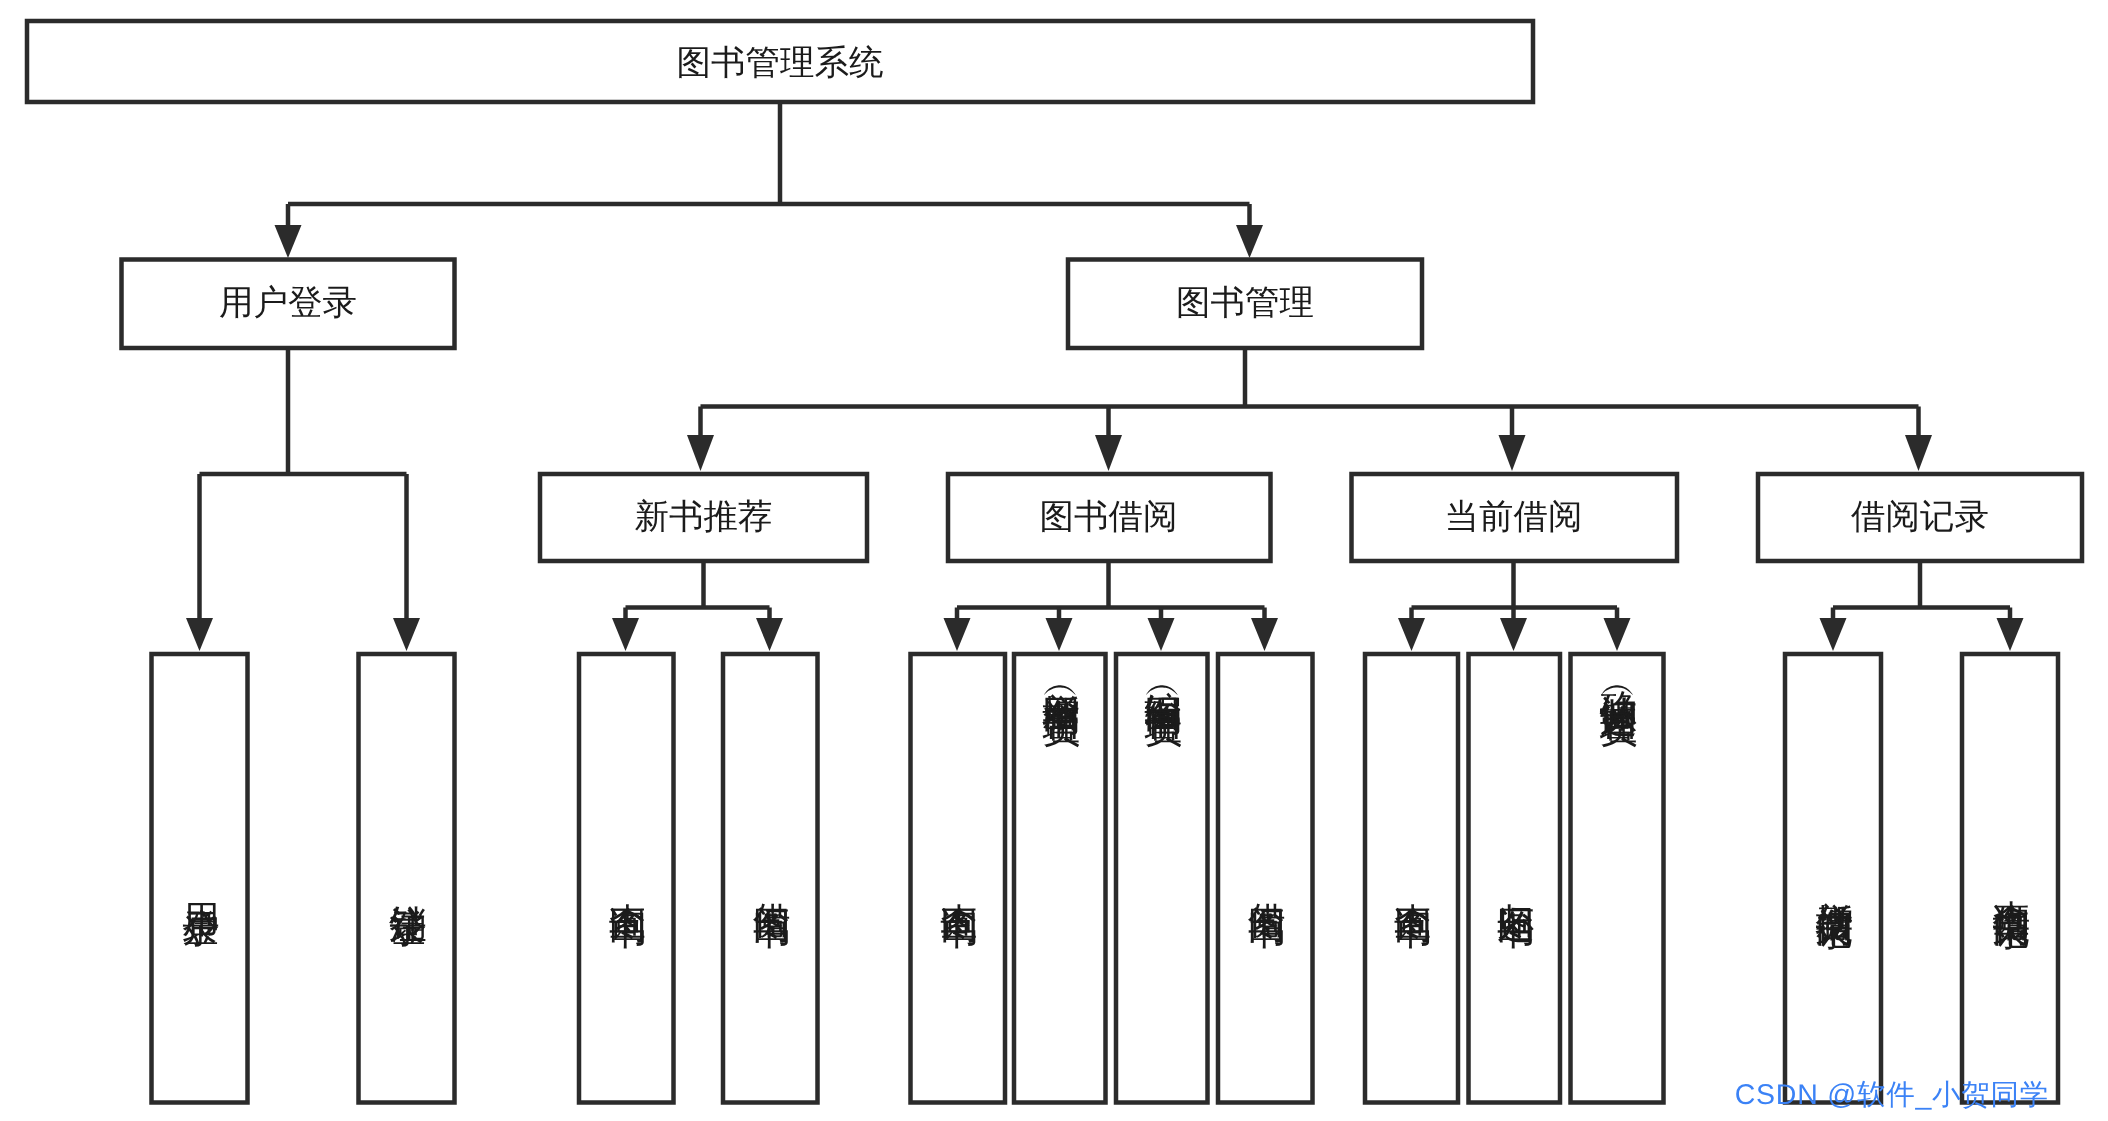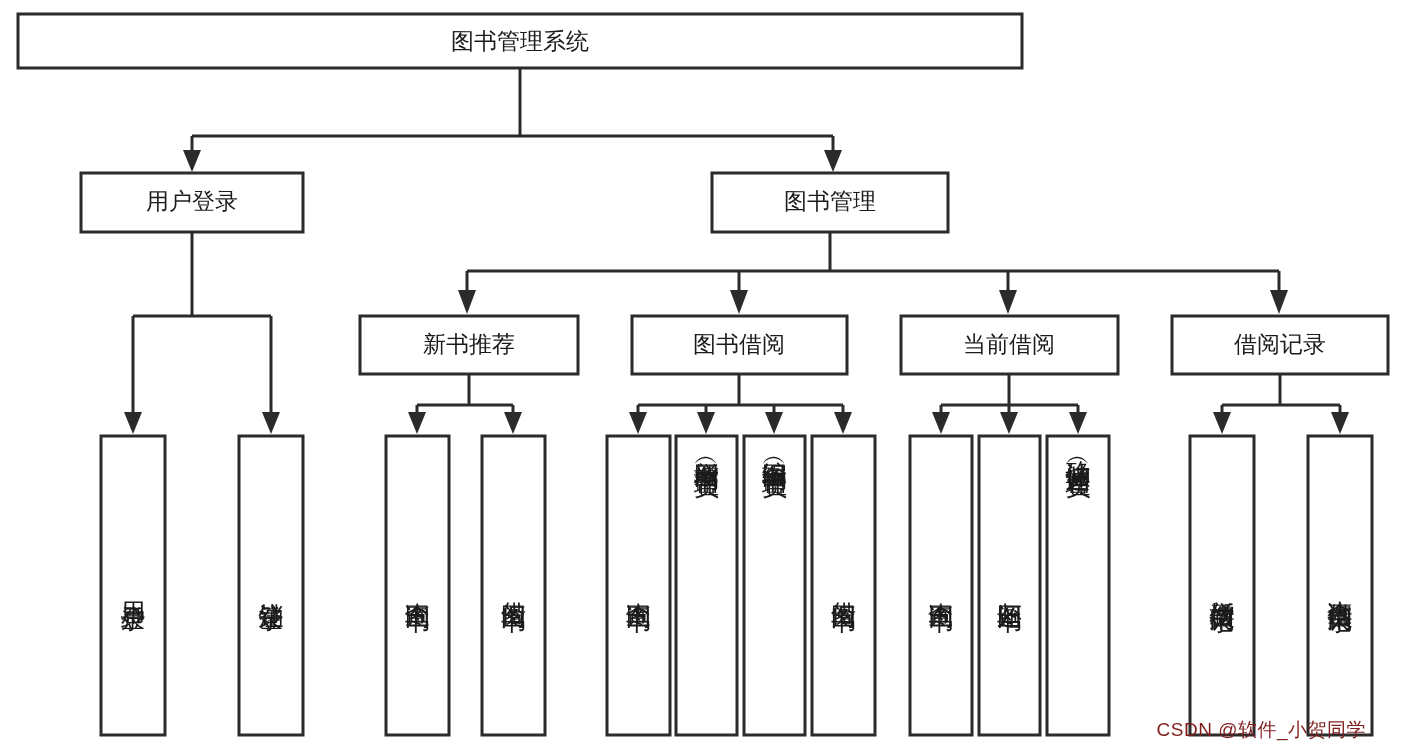--- a/index.html
+++ b/index.html
@@ -73,21 +73,21 @@
     letter-spacing: 2px;
     color: #1b1b1b;
     white-space: nowrap;
   }
   .watermark {
     position: absolute;
     right: 8px;
     bottom: 4px;
     font-family: "Liberation Sans", "DejaVu Sans", sans-serif;
     font-size: 19px;
-    color: #7f1d1d;
+    color: #3b82f6;
     letter-spacing: 0.5px;
     white-space: nowrap;
   }
 </style>
 </head>
 <body>
 
 <div id="diagram-root">
 
   <svg id="tree-svg" viewBox="0 0 1405 747">

